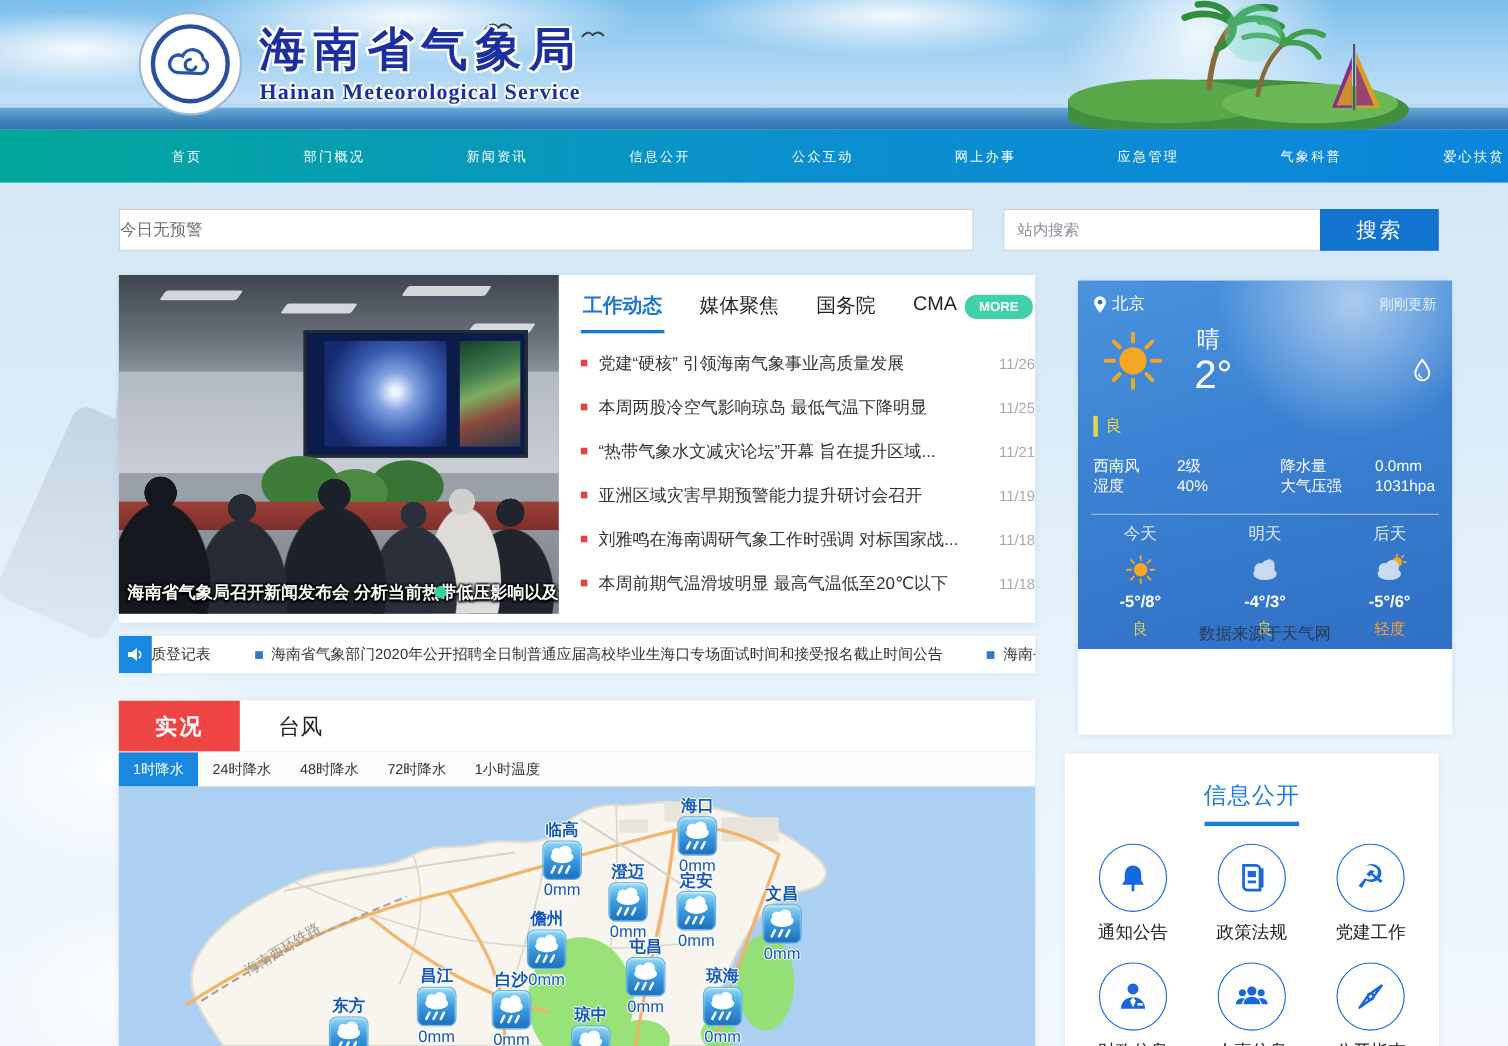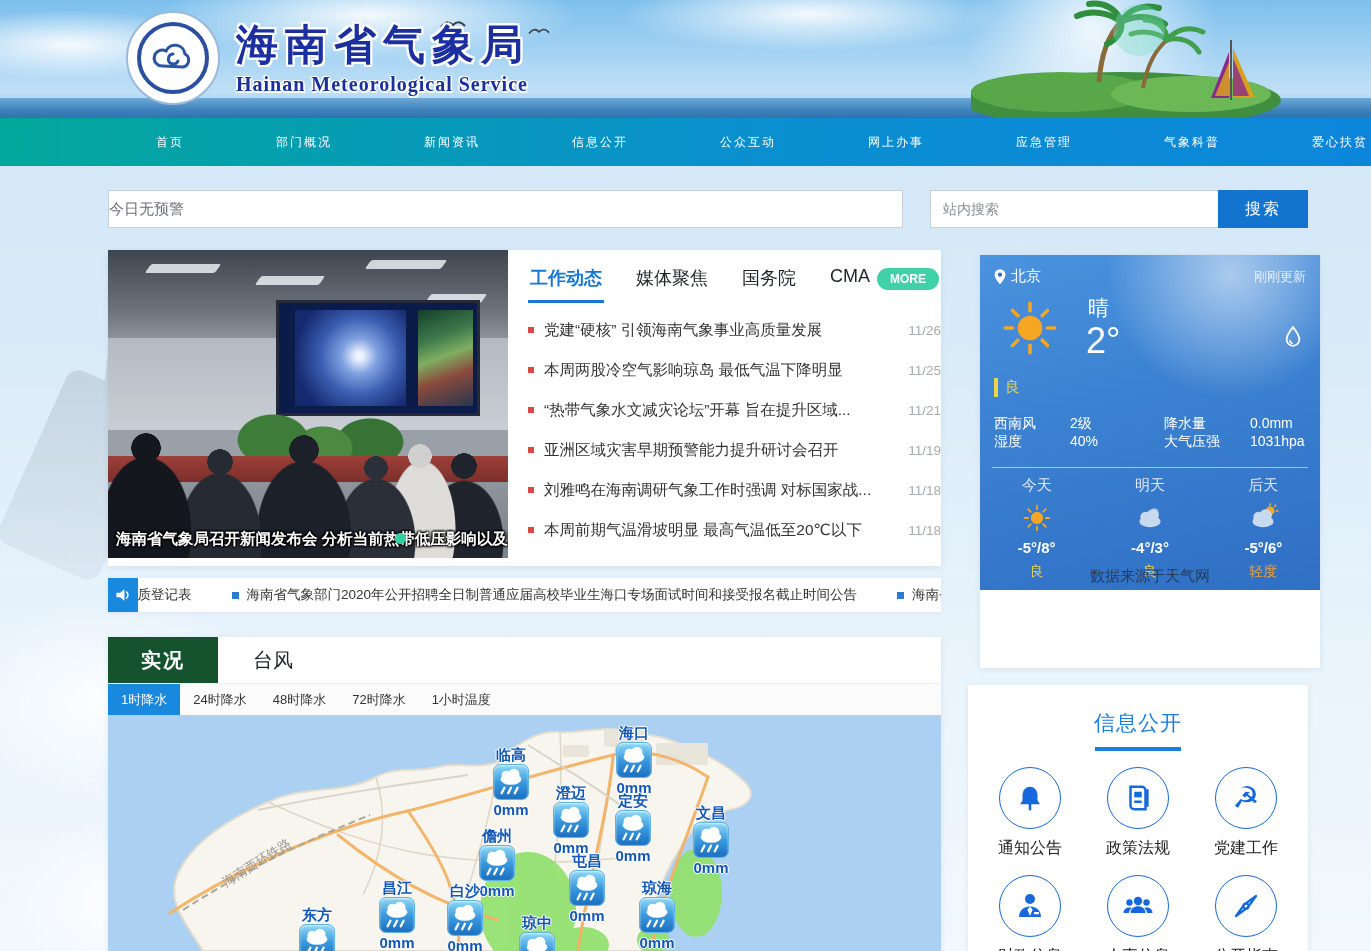--- a/index.html
+++ b/index.html
@@ -42,21 +42,21 @@
     display:flex; align-items:center; padding-left:108px; gap:44px; }
   .nav-item { color:#fff; font-size:12px; letter-spacing:2px; text-decoration:none; cursor:pointer; white-space:nowrap;margin-left:48px; }
 
   
   .search-row { position:absolute; left:108px; top:190px; width:1200px; height:38px; display:flex; }
   .alert-box { width:795px; height:38px; background:#fff; border:1px solid #c9ced4;
     display:flex; align-items:center; color:#6b7076; font-size:15px; }
   .search-wrap { margin-left:27px; display:flex; }
   .search-input { width:288px; height:38px; border:1px solid #c9ced4; border-right:none; padding:0 12px; font-size:14px; color:#333; outline:none; font-family:inherit; }
   .search-input::placeholder { color:#8a9097; }
-  .search-btn { width:90px; height:38px; background:#1374d0; color:#fff; border:none; font-size:16px; letter-spacing:2px; cursor:pointer; font-family:inherit; }
+  .search-btn { width:108px; height:38px; background:#1374d0; color:#fff; border:none; font-size:19px; letter-spacing:2px; cursor:pointer; font-family:inherit; }
 
   
   .main-row { position:absolute; left:108px; top:250px; width:1200px; height:701px; }
   .left-col { position:absolute; left:0; top:0; width:833px; }
   .right-col { position:absolute; left:860px; top:0; width:340px; }
 
   
   .news-card { position:relative; width:833px; height:316px; background:#fff; box-shadow:0 1px 6px rgba(40,80,130,.10); }
   .photo { position:absolute; left:0; top:0; width:400px; height:308px; background:#9aa0a8; overflow:hidden; cursor:pointer; }
   .ph-ceiling { position:absolute; left:0; top:0; right:0; height:88px; background:linear-gradient(180deg,#3f454e 0%,#6d747e 70%,#8b929b 100%); }
@@ -109,34 +109,34 @@
     display:flex; align-items:center; overflow:hidden; box-shadow:0 1px 4px rgba(40,80,130,.08); }
   .ticker-iconbox { width:30px; height:34px; background:#1989e0; flex:none; display:flex; align-items:center; justify-content:center; position:relative; z-index:2; cursor:pointer; }
   .ticker-track { display:flex; align-items:center; white-space:nowrap; font-size:13.5px; color:#333; margin-left:-14px; position:relative; z-index:1; }
   .ticker-item { margin-right:40px; cursor:pointer; }
   .tbullet { display:inline-block; width:7px; height:7px; background:#2a7ad0; margin-right:8px; }
 
   
   .live-card { position:absolute; left:0; top:387px; width:833px; background:#fff; box-shadow:0 1px 6px rgba(40,80,130,.10); }
   .live-tabs { display:flex; height:46px; background:#fff; }
   .live-tab { width:110px; display:flex; align-items:center; justify-content:center; font-size:20px; color:#1f2328; cursor:pointer; }
-  .live-tab.active { background:#14532d; color:#fff; font-weight:bold; letter-spacing:2px; }
+  .live-tab.active { background:#ef4444; color:#fff; font-weight:bold; letter-spacing:2px; }
   .subtabs { height:32px; background:#fbfbfc; display:flex; align-items:stretch; border-top:1px solid #f0f0f0; }
   .subtab { font-size:13px; color:#333; padding:0 13px; display:flex; align-items:center; cursor:pointer; }
   .subtab.active { background:#1989e0; color:#fff; }
   .map { position:relative; width:833px; height:236px; background:#abd0f1; overflow:hidden; cursor:grab; }
   .map svg.mapbase { position:absolute; left:0; top:0; }
   .station { position:absolute; width:62px; text-align:center; cursor:pointer; }
   .st-name { font-size:15px; font-weight:bold; color:#1257b8; line-height:16px;
     text-shadow:1px 0 #fff,-1px 0 #fff,0 1px #fff,0 -1px #fff; }
   .st-icon { width:36px; height:36px; margin:1px auto; border-radius:7px;
     background:linear-gradient(180deg,#90d9f5 0%,#3a9ade 50%,#1b6fc0 100%);
     border:1px solid #5fb2e4; box-shadow:inset 0 1px 2px rgba(255,255,255,.7);
     display:flex; align-items:center; justify-content:center; }
-  .st-val { font-size:15px; font-weight:bold; color:#1257b8; line-height:17px;
+  .st-val { font-size:15px; font-weight:normal; color:#1257b8; line-height:17px;
     text-shadow:1px 0 #fff,-1px 0 #fff,0 1px #fff,0 -1px #fff; }
 
   
   .weather-card { position:absolute; left:12px; top:5px; width:340px; height:413px; background:#fff; box-shadow:0 1px 6px rgba(40,80,130,.10); }
   .weather-sky { position:relative; width:340px; height:335px; overflow:hidden; color:#fff;
     background:linear-gradient(165deg,#4a93de 0%,#3c82d2 40%,#2f6fc4 100%); }
   .weather-sky:before { content:""; position:absolute; right:-60px; top:-110px; width:300px; height:260px;
     background:radial-gradient(circle at center,rgba(255,255,255,.55) 0%,rgba(255,255,255,0) 62%); }
   .w-top { display:flex; justify-content:space-between; align-items:center; padding:12px 14px 6px; position:relative; }
   .w-city { font-size:15px; display:flex; align-items:center; gap:5px; }

